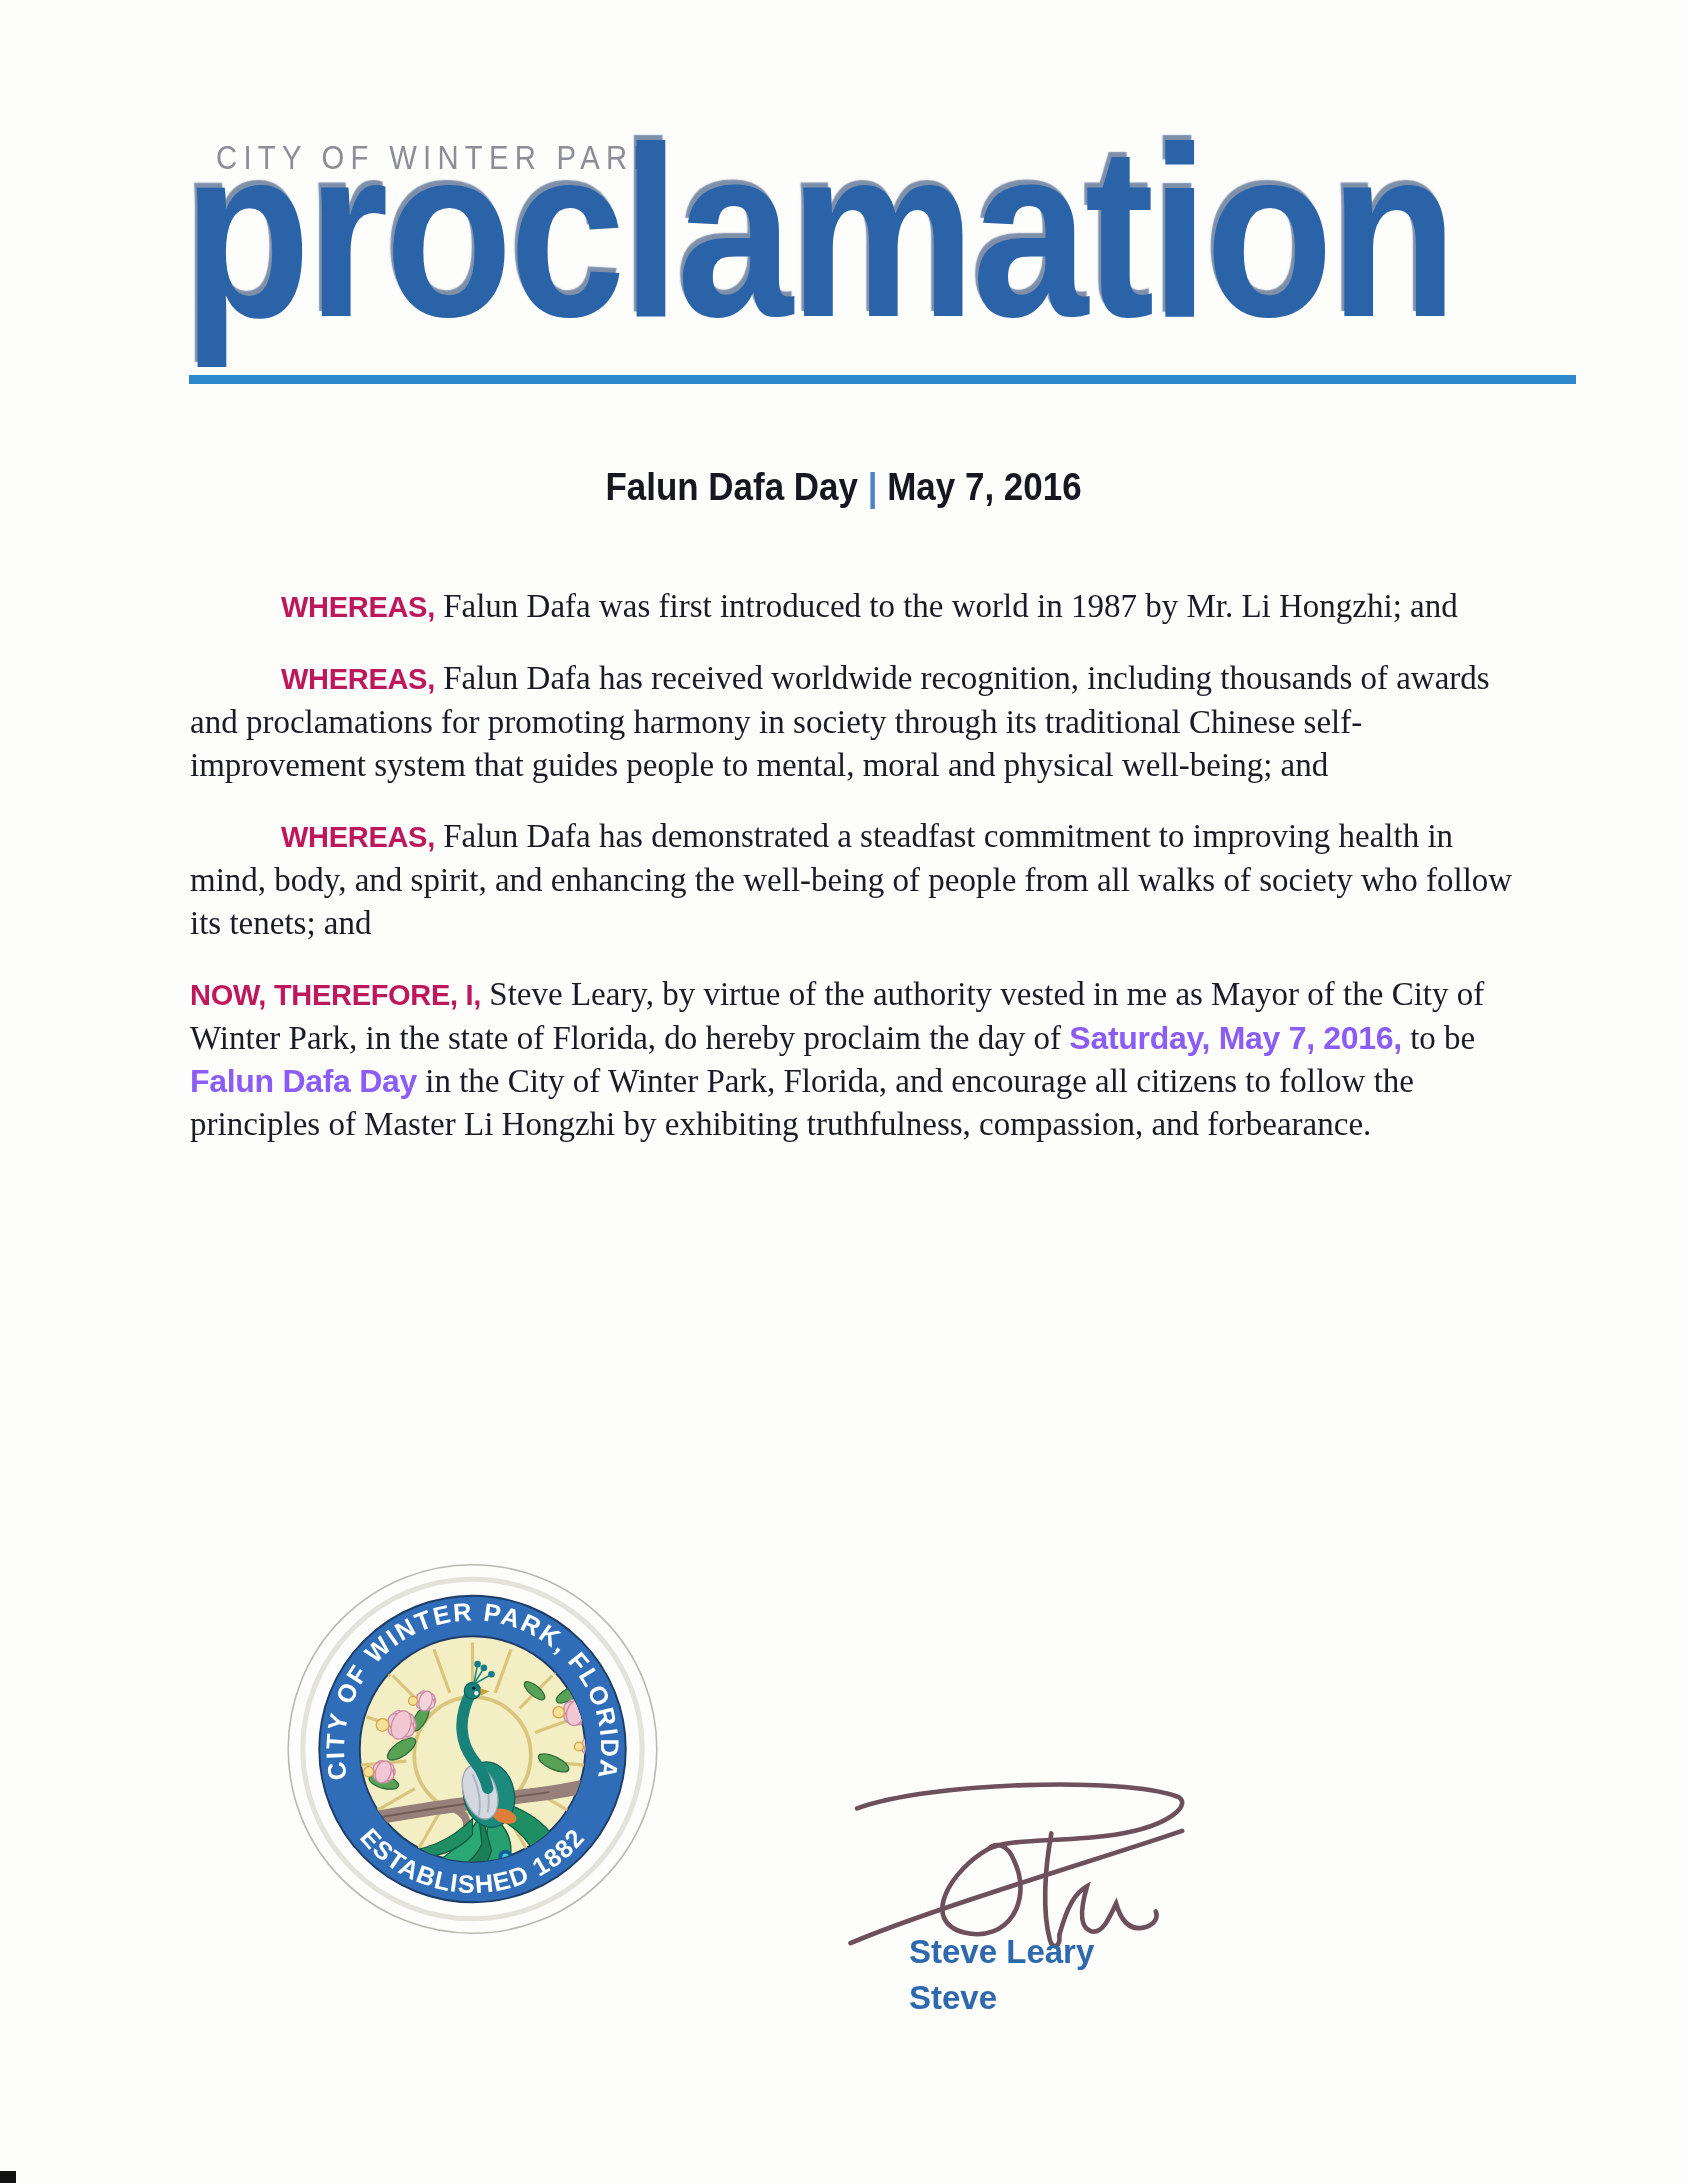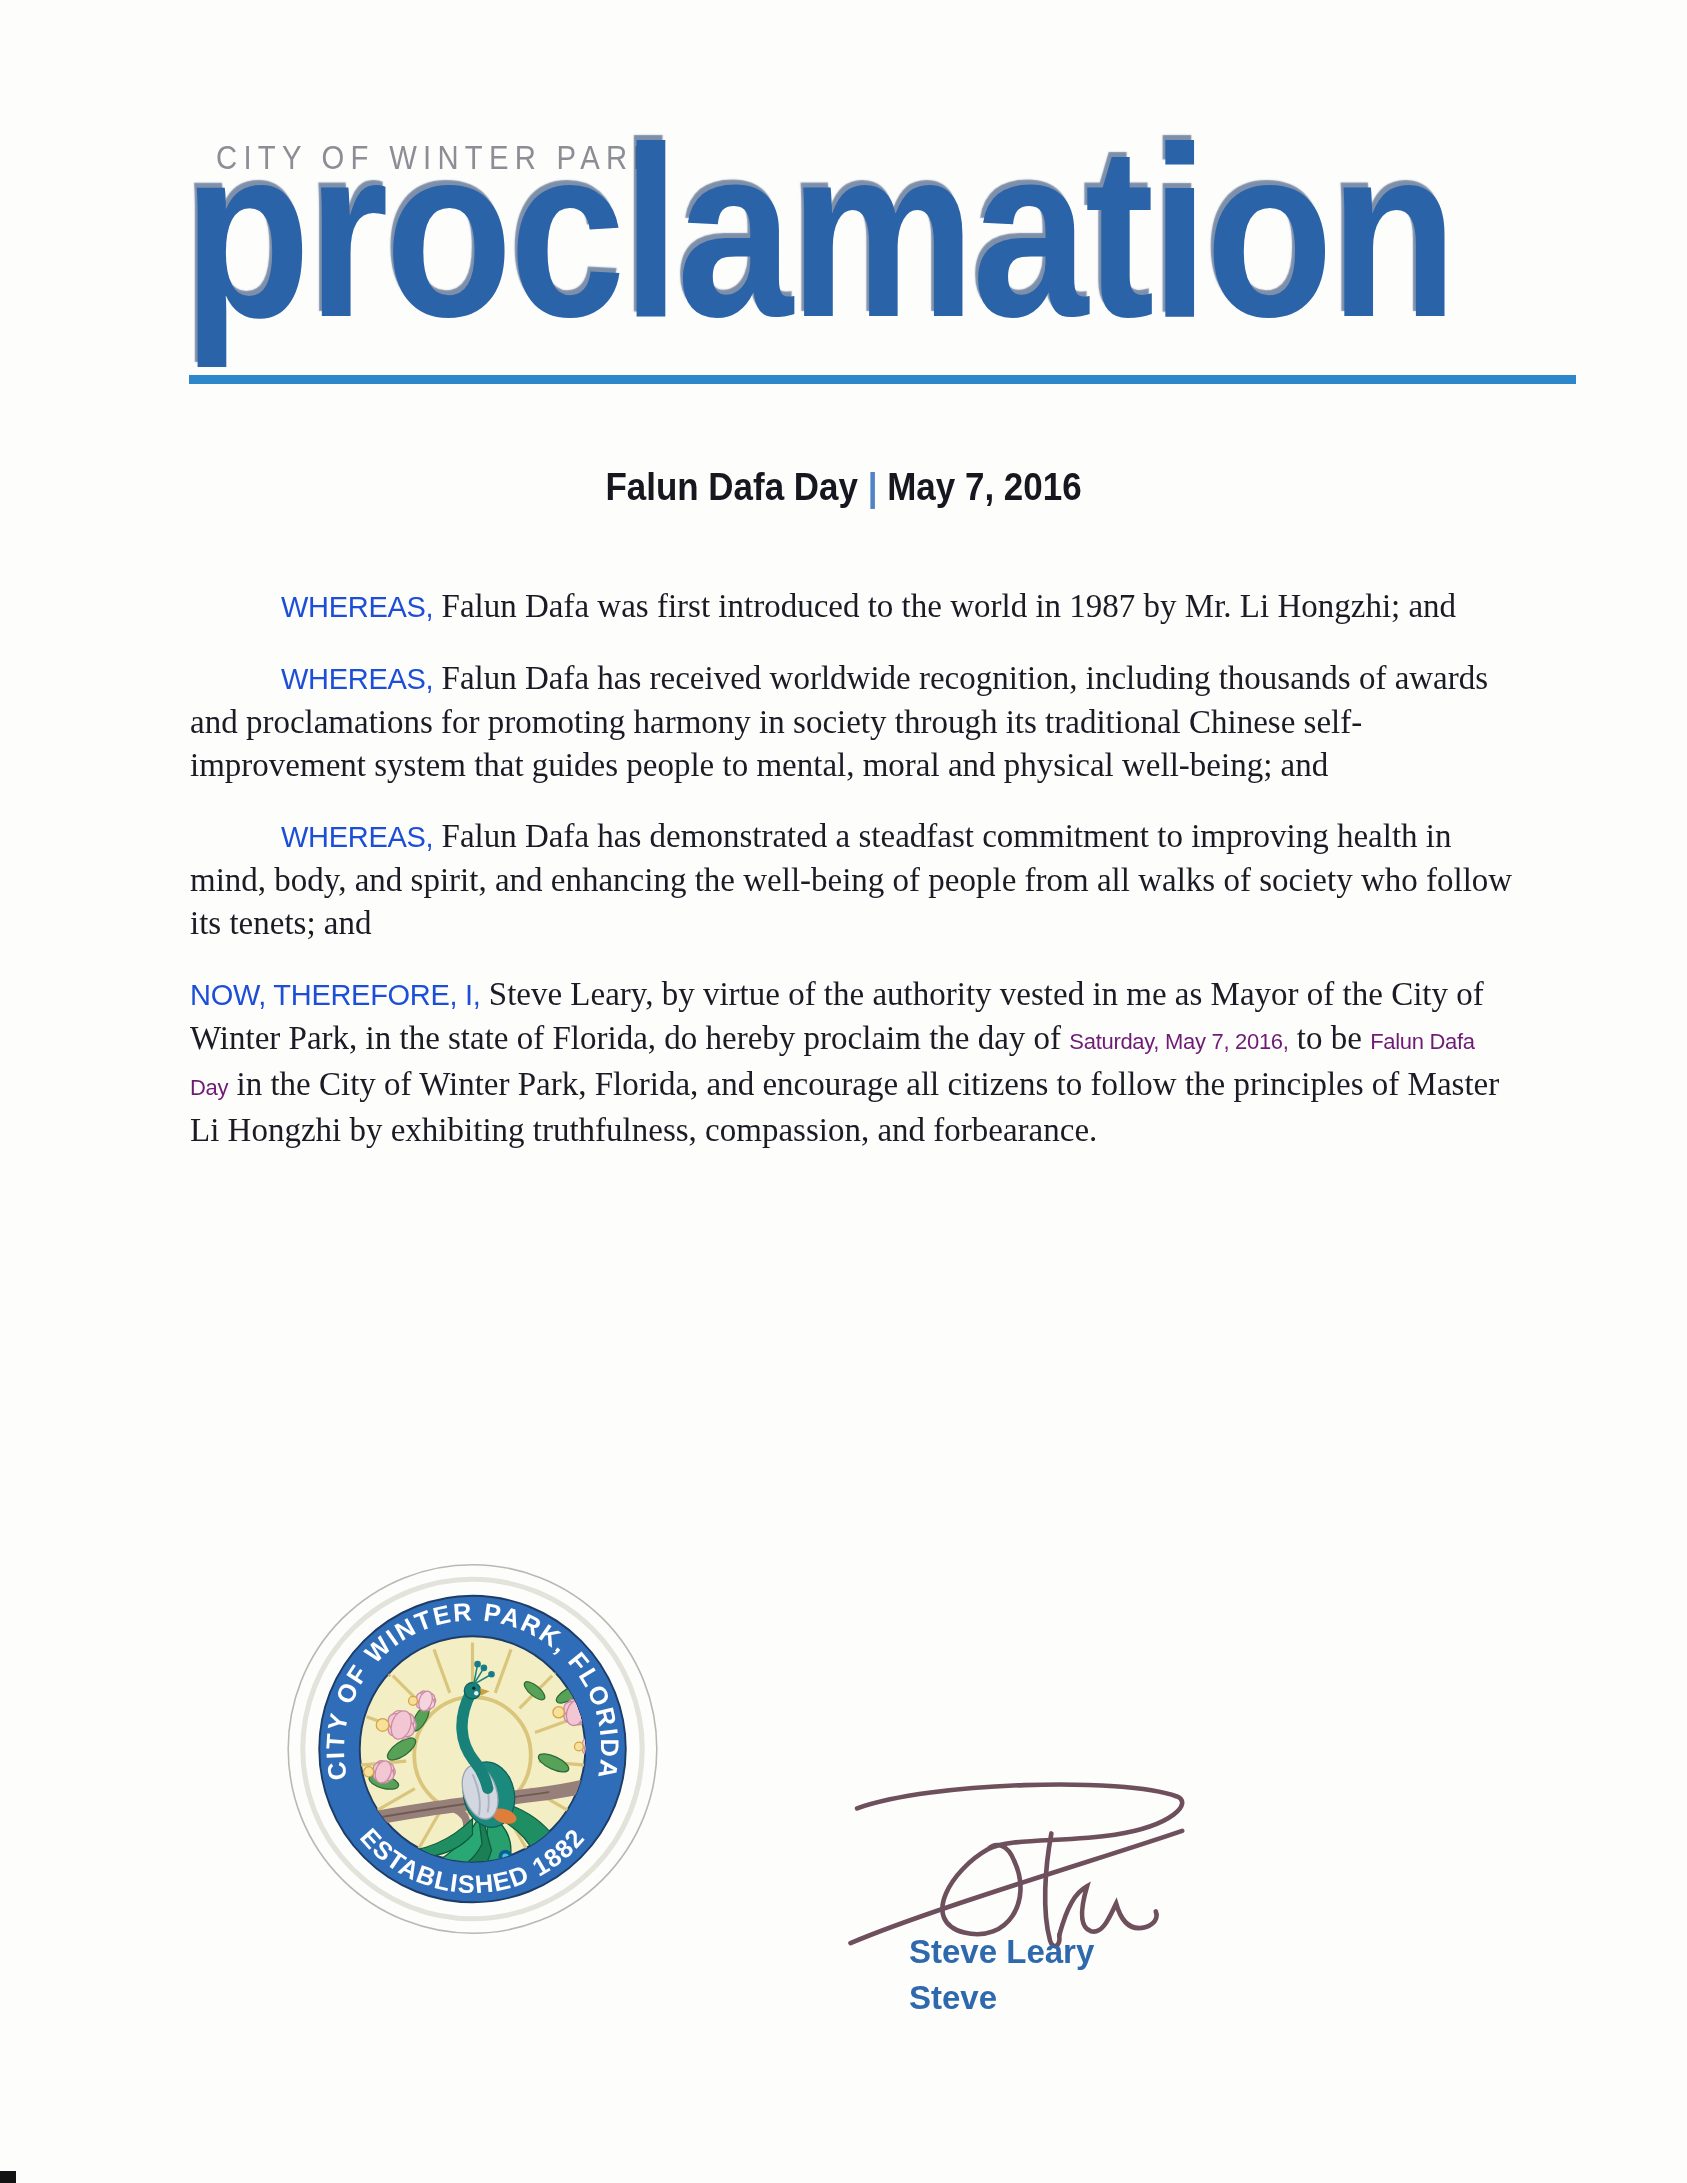--- a/index.html
+++ b/index.html
@@ -33,26 +33,26 @@
   }
   .doc-title .sep { color:#4f82c6; margin:0 10.6px; }
   .copy {
     position:absolute; left:190px; top:585px; width:1323px;
     font-size:33px; line-height:43px;
   }
   .copy p { margin:0 0 28px 0; }
   .copy p:last-child { margin-bottom:0; }
   p.whereas { text-indent:91px; }
   .lead {
-    font-family:"Liberation Sans", sans-serif; font-weight:400;
-    font-size:29px; color:#1d4ed8; letter-spacing:-0.3px;
+    font-family:"Liberation Sans", sans-serif; font-weight:700;
+    font-size:29px; color:#be185d; letter-spacing:-0.3px;
   }
   .hl {
-    font-family:"Liberation Sans", sans-serif; font-weight:400;
-    font-size:22px; color:#701a75; letter-spacing:-0.3px;
+    font-family:"Liberation Sans", sans-serif; font-weight:700;
+    font-size:32px; color:#8b5cf6; letter-spacing:-0.3px;
   }
   .witness {
     position:absolute; left:894px; top:1593px; width:615px;
     font-size:32px; line-height:42px; text-align:justify;
   }
   .witness sup { font-size:18.5px; line-height:0; vertical-align:super; }
   .seal { position:absolute; left:278px; top:1559px; width:389px; height:380px; }
   .signature { position:absolute; left:832px; top:1770px; width:370px; height:193px; }
   .signer-name, .signer-title {
     position:absolute; left:897px;

